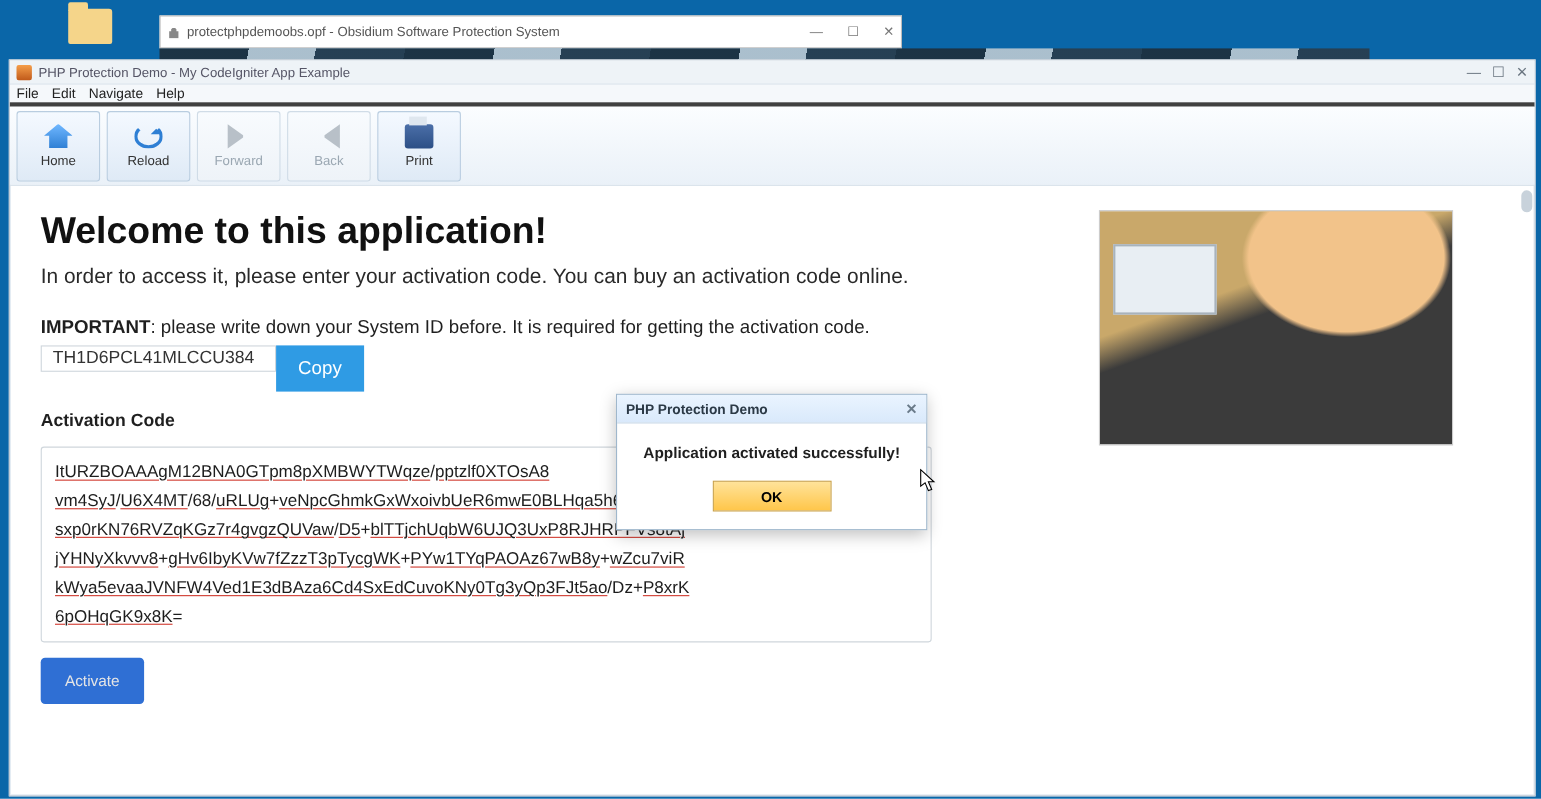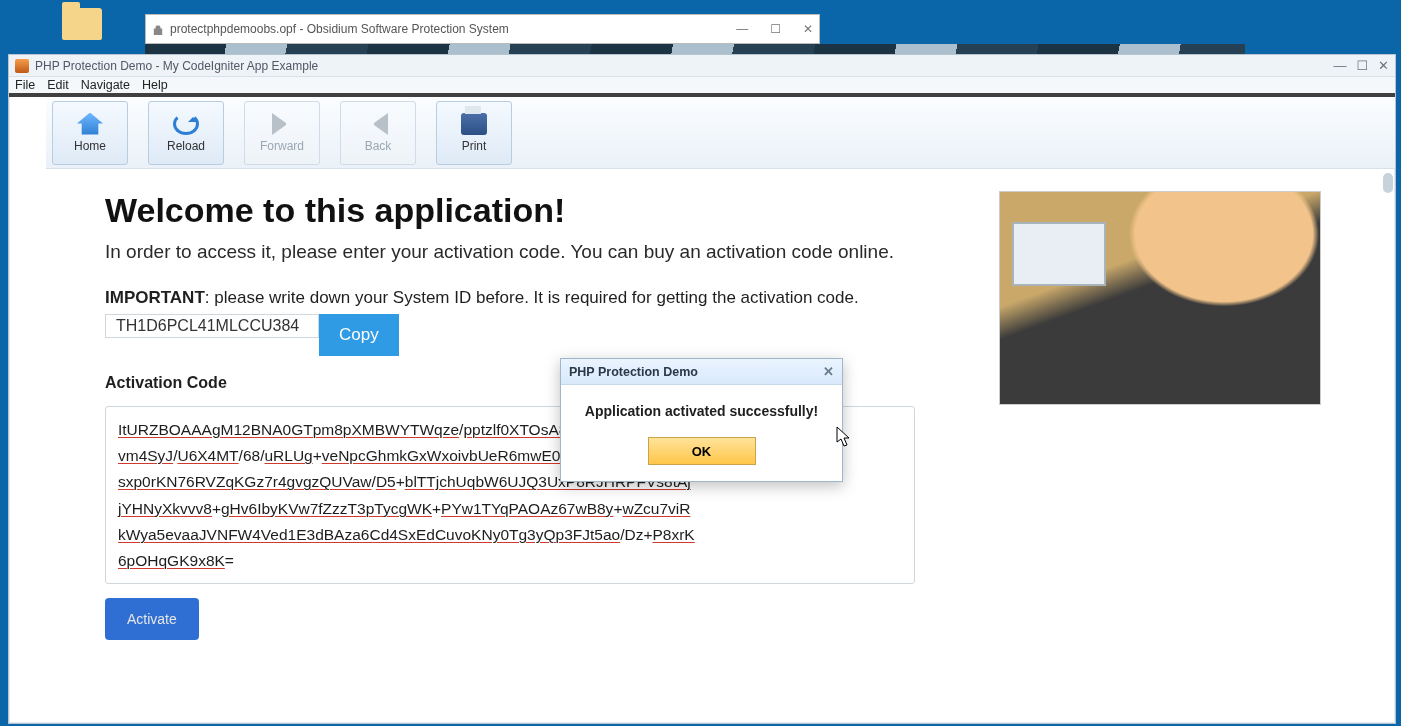--- a/index.html
+++ b/index.html
@@ -32,35 +32,35 @@
   position:absolute; top:54px; left:8px; width:1388px; height:670px;
   background:#fff; border:1px solid #b8c4d0; box-shadow:0 0 0 1px #e4ecf3 inset;
 }
 .titlebar { height:22px; background:#eef3f7; border-bottom:1px solid #d7e1ea;
   display:flex; align-items:center; padding:0 6px; font-size:12px; color:#556;}
 .titlebar .appicon { width:14px; height:14px; background:linear-gradient(#f59e4a,#c05a1a); margin-right:6px; border-radius:2px;}
 .titlebar .win-controls { margin-left:auto; display:flex; gap:10px; color:#6a7580; font-size:13px;}
 .menubar { height:20px; background:#f5f8fb; border-bottom:4px solid #404040;
   display:flex; align-items:center; gap:12px; padding:0 6px; font-size:12.5px; color:#222;}
 .toolbar { height:72px; background:linear-gradient(#fbfdff,#eaf1f8); border-bottom:1px solid #d7e1ea;
-  display:flex; align-items:center; gap:20px; padding:4px 6px;margin-left:37px;}
+  display:flex; align-items:center; gap:6px; padding:4px 6px;}
 .tbtn { width:76px; height:64px; border:1px solid #b9cde0; border-radius:3px;
   background:linear-gradient(#f4f9ff,#dfeaf6); display:flex; flex-direction:column; align-items:center; justify-content:center;
   font-size:12px; color:#333; cursor:pointer;}
 .tbtn.disabled { color:#9aa7b2; background:linear-gradient(#f8fbfe,#eef3f8); border-color:#d0dce7; cursor:default;}
 .tbtn .ico { width:26px; height:22px; margin-bottom:4px; }
 .ico-home { background:linear-gradient(#6fb7ff,#2e7fd4); clip-path: polygon(50% 0,100% 50%,82% 50%,82% 100%,18% 100%,18% 50%,0 50%); }
 .ico-reload { border:3px solid #2e7fd4; border-top-color:transparent; border-radius:50%; width:22px; height:22px; position:relative;}
 .ico-reload:after{content:"";position:absolute;top:-4px;right:-2px;border:5px solid transparent;border-bottom-color:#2e7fd4;}
 .ico-back { width:0;height:0;border:10px solid transparent;border-right:14px solid #b8c0c8; margin-right:6px;}
 .ico-fwd { width:0;height:0;border:10px solid transparent;border-left:14px solid #b8c0c8; margin-left:6px;}
 .ico-print { background:linear-gradient(#4b6fa8,#2c4f86); width:24px; height:18px; border-radius:3px; position:relative;}
 .ico-print:before{content:"";position:absolute;top:-7px;left:4px;width:16px;height:8px;background:#dfe7ef;}
 
-.content { position:absolute; top:114px; left:0; right:14px; bottom:0; padding:22px 96px; color:#1f1f1f; overflow:auto;}
+.content { position:absolute; top:114px; left:0; right:14px; bottom:0; padding:22px 28px; color:#1f1f1f; overflow:auto;}
 .scrollbar-stub { position:absolute; right:2px; top:118px; width:10px; height:20px; background:#c8d2db; border-radius:5px;}
 h1 { font-size:34px; font-weight:700; color:#111; margin-bottom:8px;}
 .lead { font-size:19px; color:#2a2a2a; max-width:820px; line-height:1.45; margin-bottom:22px;}
 .imp-line { font-size:17px; margin-bottom:6px;}
 .imp-line b { font-weight:700;}
 .sysid-row { display:flex; gap:0; margin-bottom:18px;}
 .sysid-input { width:214px; height:24px; border:1px solid #cfd6dc; padding:0 10px; font-size:16px; color:#333;}
 .copy-btn { height:42px; padding:0 20px; background:#2f9be4; color:#fff; border:none; font-size:17px; cursor:pointer;}
 .ac-label { font-size:16px; font-weight:700; margin-bottom:14px;}
 .ac-area { width:810px; height:178px; border:1px solid #cfd6dc; border-radius:3px; padding:10px 12px;

